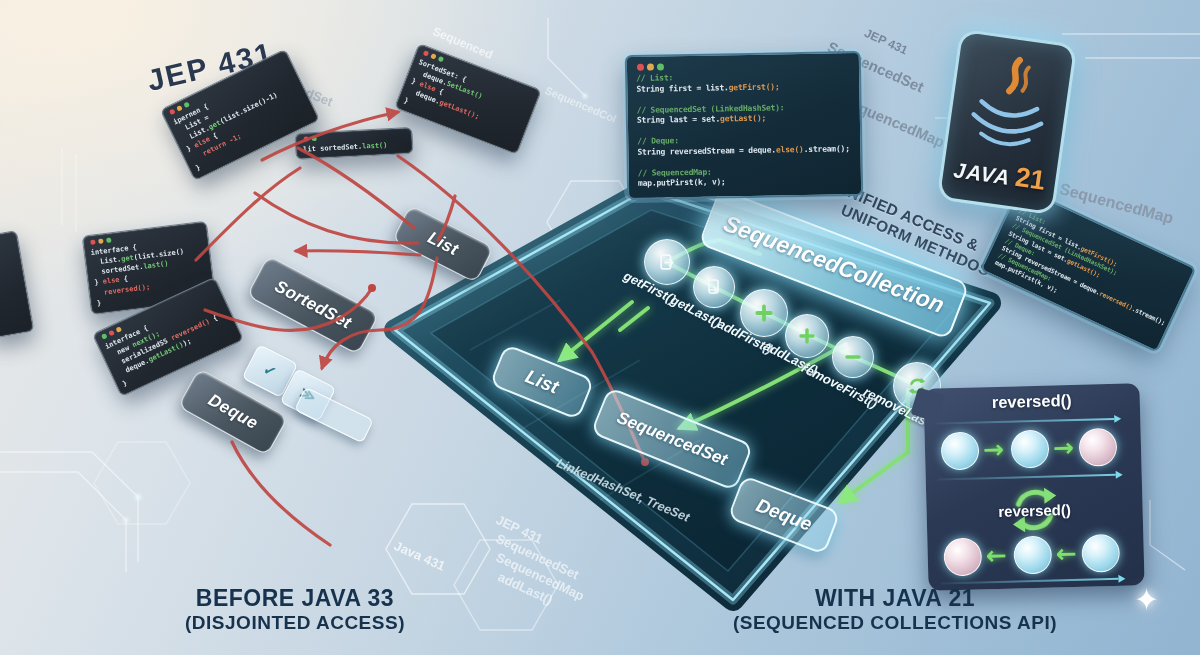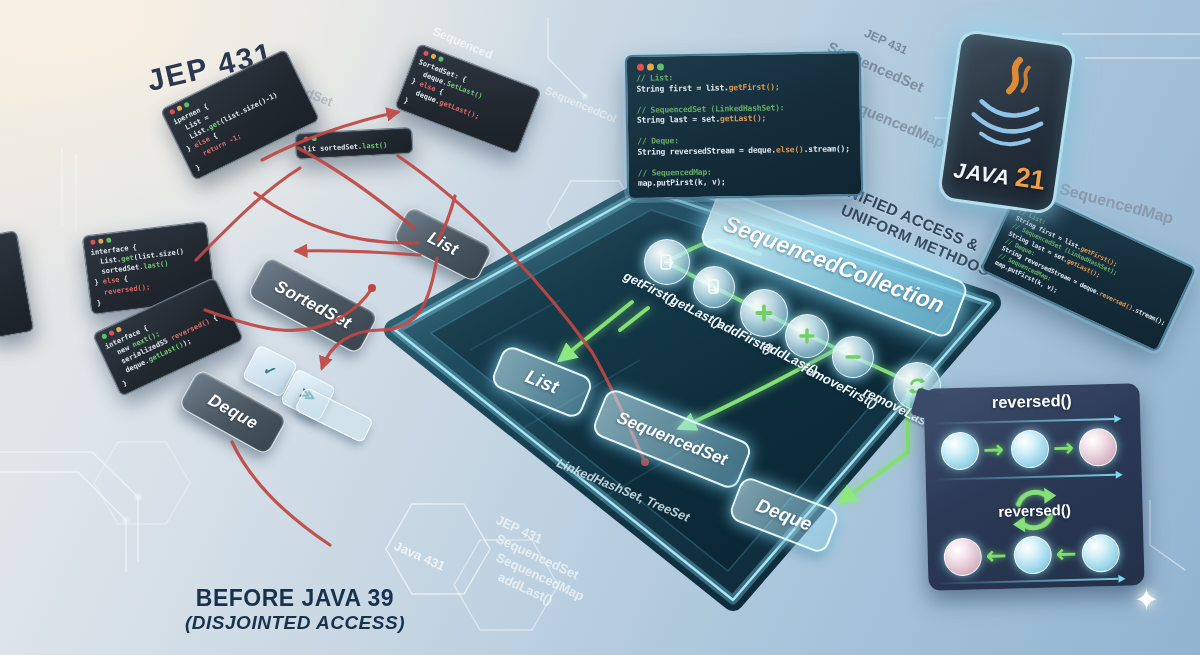--- a/index.html
+++ b/index.html
@@ -69,21 +69,21 @@
   .sph-b{background:radial-gradient(circle at 35% 30%,#fff 0%,#d8f2fa 28%,#9fd9ec 62%,#6fb4d2 100%);}
   .sph-p{background:radial-gradient(circle at 35% 30%,#fff 0%,#f4e3ea 30%,#dbbcca 65%,#b795aa 100%);}
   .garrow{position:absolute;color:#7ede6e;font-weight:bold;font-size:25px;line-height:1;z-index:2;
     text-shadow:0 0 6px rgba(120,230,100,.8);font-family:"DejaVu Sans",sans-serif;}
   
   #jep-heading{position:absolute;left:146px;top:50px;z-index:4;transform:rotate(-13deg);
     font-size:30px;font-weight:800;letter-spacing:2px;color:#2b3950;text-shadow:0 1px 0 rgba(255,255,255,.5);}
   .wm{position:absolute;z-index:3;color:#8494a6;font-weight:bold;white-space:nowrap;transform-origin:left top;}
   .caption{position:absolute;z-index:10;text-align:center;color:#17324d;font-weight:800;letter-spacing:.5px;}
   .caption .l1{font-size:23px;}
-  .caption .l2{font-size:19px;font-style:italic;}
+  .caption .l2{font-size:19px;}
   #unified{position:absolute;left:842px;top:178px;z-index:4;transform:rotate(23deg);transform-origin:left top;
     color:#31455c;font-weight:800;font-size:15.5px;line-height:1.25;letter-spacing:.4px;white-space:nowrap;
     text-shadow:0 1px 1px rgba(255,255,255,.35);}
   #unified .u2{margin-left:12px;}
   
   #java-badge{position:absolute;left:948px;top:36px;width:112px;height:166px;z-index:8;transform:rotate(8deg);
     background:linear-gradient(145deg,#3d4c59,#242f3b 60%,#1a242e);border-radius:18px;
     border:3px solid rgba(195,241,255,.9);
     box-shadow:0 0 28px rgba(150,225,250,.85),0 12px 22px rgba(50,80,110,.4), inset 0 0 18px rgba(120,190,220,.25);}
   #java-badge .jrow{position:absolute;left:0;bottom:14px;width:100%;display:flex;align-items:baseline;justify-content:center;gap:5px;}
@@ -414,18 +414,22 @@
     <div class="rev-title" style="top:116px;font-size:15px">reversed()</div>
     <div class="sphere sph-p" style="left:16px;top:150px"></div>
     <span class="garrow" style="left:58px;top:156px">←</span>
     <div class="sphere sph-b" style="left:86px;top:150px"></div>
     <span class="garrow" style="left:128px;top:156px">←</span>
     <div class="sphere sph-b" style="left:154px;top:150px"></div>
     <div class="cline" style="left:12px;top:194px;width:178px"></div>
   </div>
 
   <div class="caption" style="left:55px;top:585px;width:480px">
-    <div class="l1">BEFORE JAVA 39</div>
+    <div class="l1">BEFORE JAVA 33</div>
     <div class="l2">(DISJOINTED ACCESS)</div>
+  </div>
+  <div class="caption" style="left:640px;top:585px;width:510px">
+    <div class="l1">WITH JAVA 21</div>
+    <div class="l2">(SEQUENCED COLLECTIONS API)</div>
   </div>
 
   <div id="sparkle">✦</div>
 </div>
 
 </body></html>

